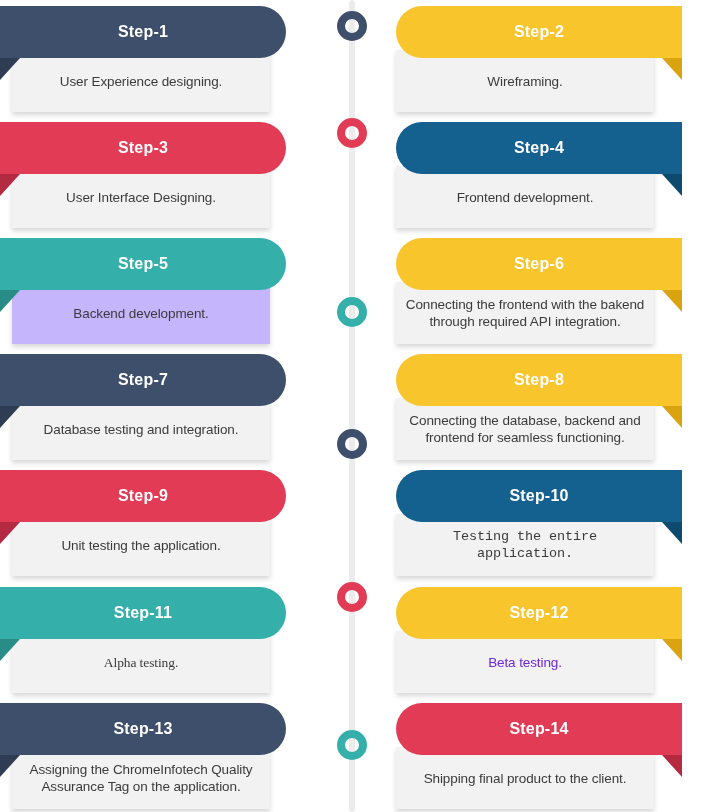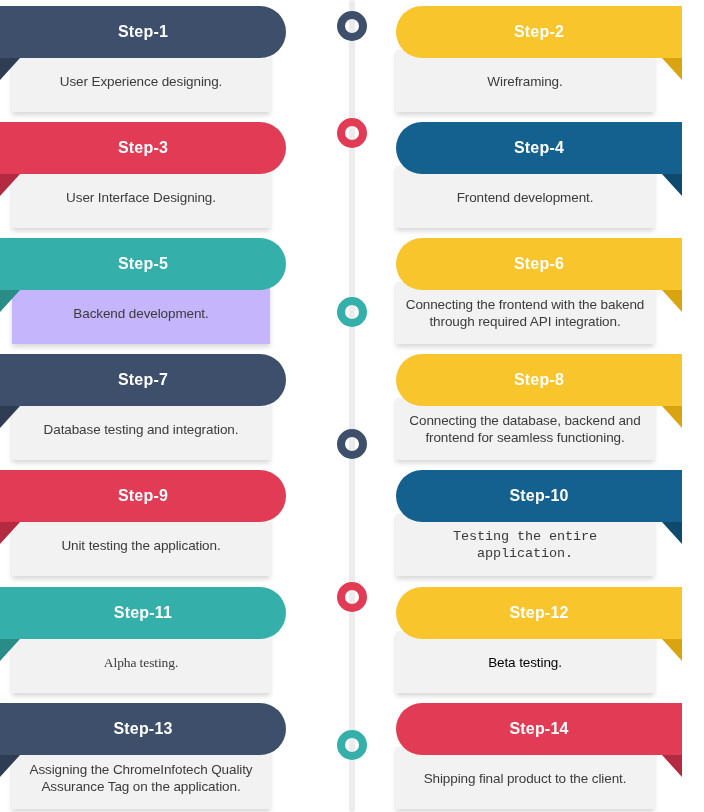--- a/index.html
+++ b/index.html
@@ -172,21 +172,21 @@
         <div class="card-body" style="background: rgb(242, 242, 242);">
           <div class="card-text" style="color: rgb(59, 59, 59); font-family: Liberation Serif, serif;">Alpha testing.</div>
         </div>
         <div class="fold" style="background: rgb(42, 140, 135); clip-path: polygon(0px 0px, 100% 0px, 0px 100%);"></div>
         <div class="ribbon" style="background: rgb(53, 175, 169);">
           <span class="ribbon-label" style="color: rgb(255, 255, 255);">Step-11</span>
         </div>
       </div>
       <div class="step right" style="top: 587px;">
         <div class="card-body" style="background: rgb(242, 242, 242);">
-          <div class="card-text" style="color: #000000;">Beta testing.</div>
+          <div class="card-text" style="color: #6d28d9;">Beta testing.</div>
         </div>
         <div class="fold" style="background: rgb(217, 164, 16); clip-path: polygon(0px 0px, 100% 0px, 100% 100%);"></div>
         <div class="ribbon" style="background: rgb(249, 197, 45);">
           <span class="ribbon-label" style="color: rgb(255, 255, 255);">Step-12</span>
         </div>
       </div>
       <div class="step left" style="top: 703px;">
         <div class="card-body" style="background: rgb(242, 242, 242);">
           <div class="card-text" style="color: rgb(59, 59, 59);">Assigning the ChromeInfotech Quality Assurance Tag on the application.</div>
         </div>

